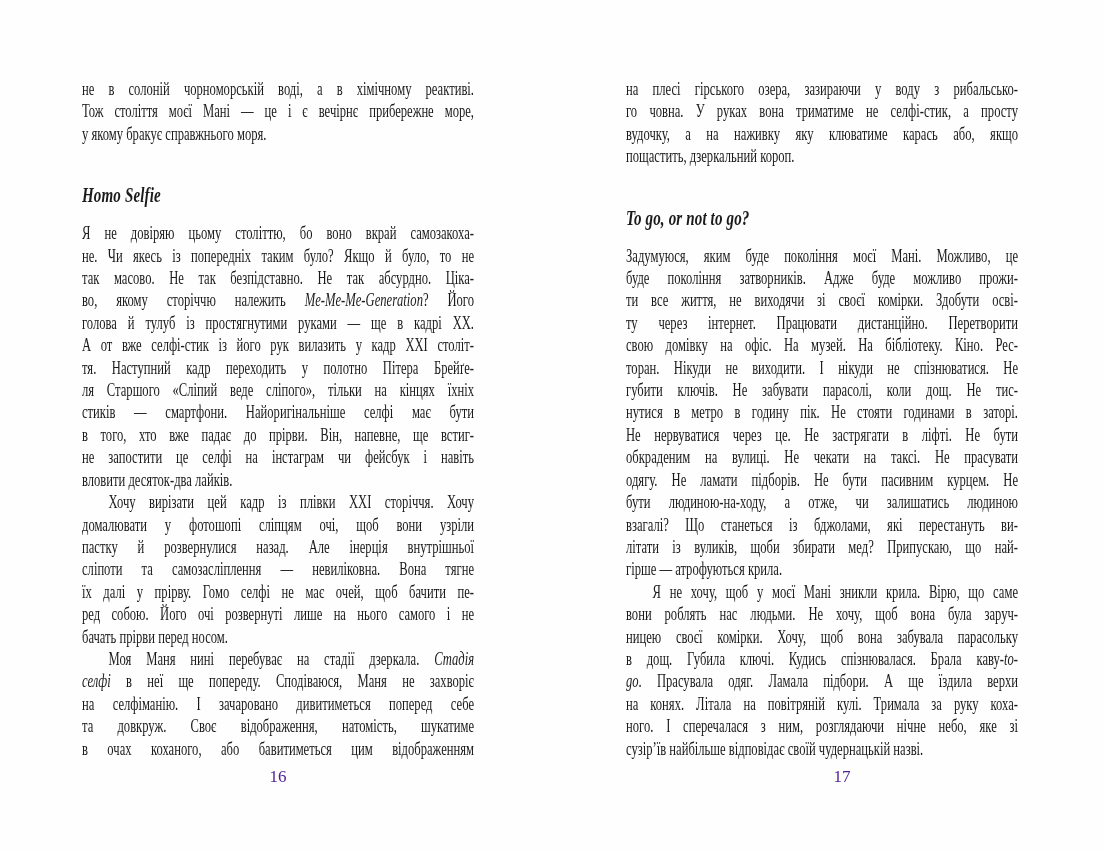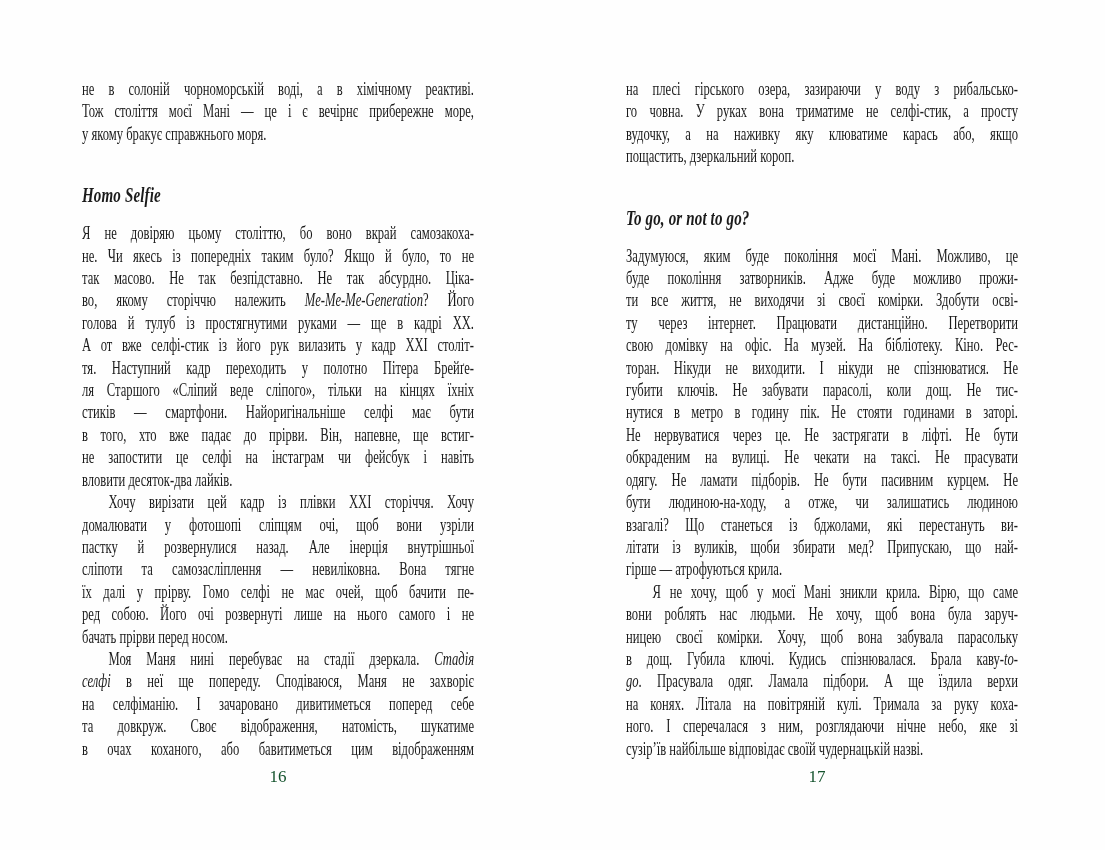--- a/index.html
+++ b/index.html
@@ -52,24 +52,24 @@
     margin-top: 37px;
     margin-bottom: 14px;
     letter-spacing: 0.2px;
   }
   .page-number {
     position: absolute;
     top: 767px;
     width: 392px;
     text-align: center;
     font-size: 17px;
-    color: #14532d;
+    color: #4c1d95;
   }
   .page-number.left  { left: 82px; }
-  .page-number.right { left: 621px; }
+  .page-number.right { left: 646px; }
 </style>
 </head>
 <body>
 
 <div class="spread">
 
   <div class="column left">
       <div class="para">
         <div class="line">не в солоній чорноморській воді, а в хімічному реактиві.</div>
         <div class="line">Тож століття моєї Мані — це і є вечірнє прибережне море,</div>

